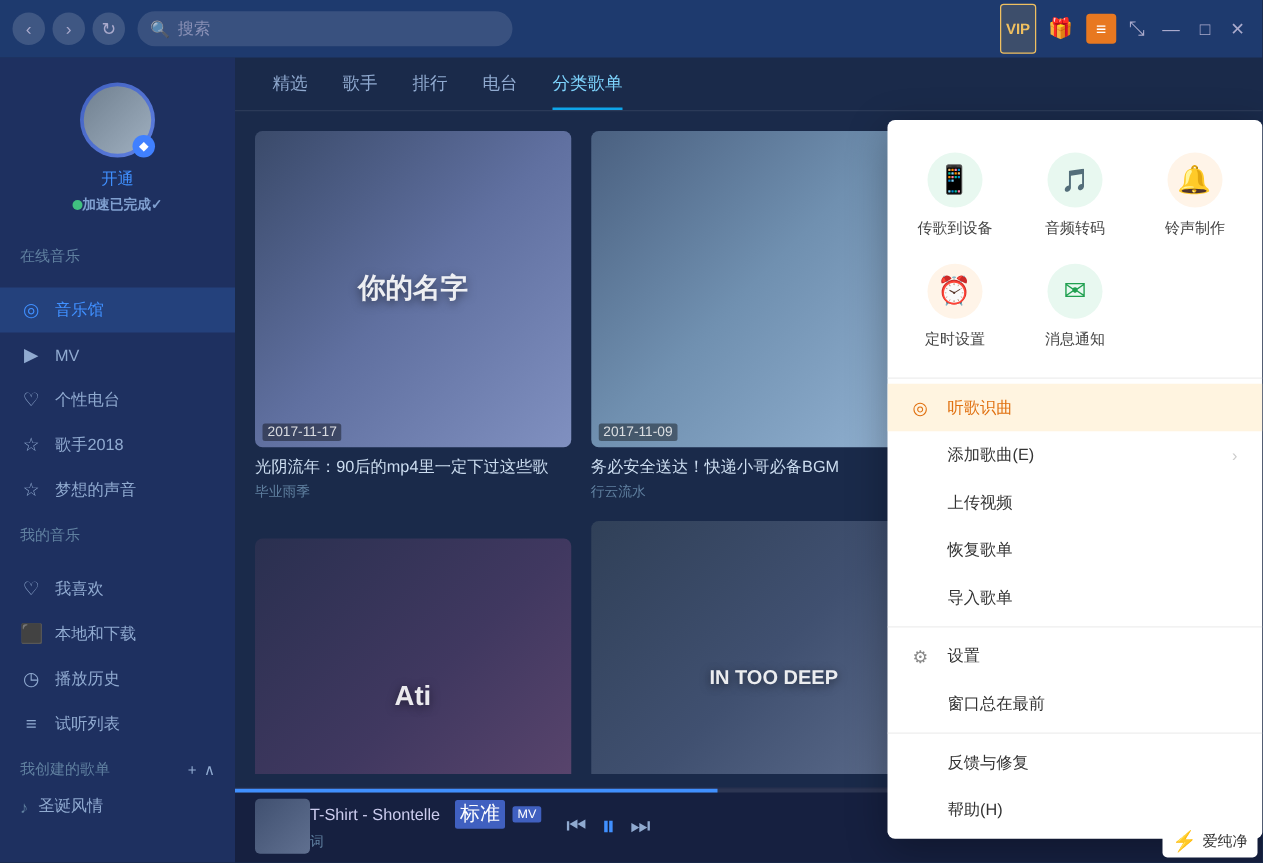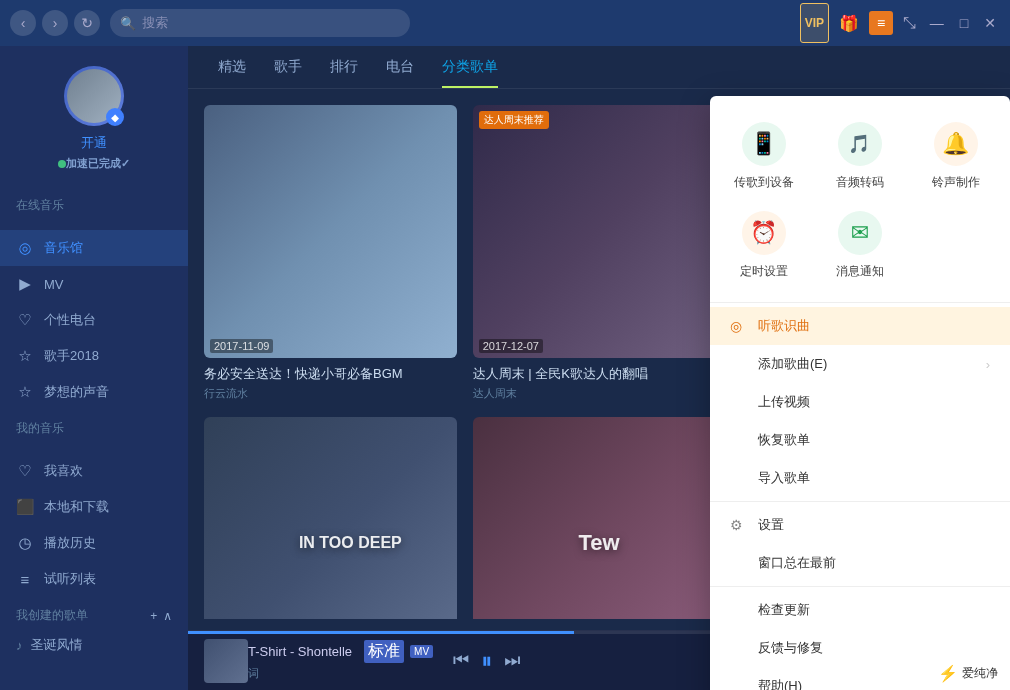--- a/index.html
+++ b/index.html
@@ -95,21 +95,21 @@
     
     .content-area { flex: 1; background: #1a2a4a; overflow: hidden; position: relative; }
     .tab-nav {
       display: flex; align-items: center; gap: 28px;
       padding: 12px 30px 0; border-bottom: 1px solid rgba(255,255,255,0.08);
     }
     .tab-item {
       color: #90aad0; font-size: 14px; cursor: pointer;
       padding-bottom: 10px; border-bottom: 2px solid transparent;
     }
-    .tab-item.active { color: #0ea5e9; border-bottom: 2px solid #bef264; }
+    .tab-item.active { color: #7dd3fc; border-bottom: 2px solid #0ea5e9; }
 
     .cards-grid {
       display: grid; grid-template-columns: repeat(3, 1fr); gap: 16px;
       padding: 16px; overflow-y: auto; height: 530px;
     }
     .card { cursor: pointer; }
     .card-thumb {
       width: 100%; aspect-ratio: 1; border-radius: 6px;
       overflow: hidden; position: relative; background: #2a3a5a;
     }
@@ -319,20 +319,30 @@
     <div class="tab-nav">
       <span class="tab-item">精选</span>
       <span class="tab-item">歌手</span>
       <span class="tab-item">排行</span>
       <span class="tab-item">电台</span>
       <span class="tab-item active">分类歌单</span>
     </div>
 
     <div class="cards-grid">
 
+      <div class="card">
+        <div class="card-thumb card-bg-1">
+          <div class="thumb-bg">
+            <div class="card-text-overlay">你的名字</div>
+          </div>
+          <div class="card-date">2017-11-17</div>
+        </div>
+        <div class="card-title">光阴流年：90后的mp4里一定下过这些歌</div>
+        <div class="card-sub">毕业雨季</div>
+      </div>
 
       <div class="card">
         <div class="card-thumb card-bg-2">
           <div class="thumb-bg">
             <div class="card-text-overlay"></div>
           </div>
           <div class="card-date">2017-11-09</div>
         </div>
         <div class="card-title">务必安全送达！快递小哥必备BGM</div>
         <div class="card-sub">行云流水</div>
@@ -458,24 +468,20 @@
           <span class="mi-icon">⚙</span>
           <span>设置</span>
         </div>
         <div class="menu-item">
           <span class="mi-icon"></span>
           <span>窗口总在最前</span>
         </div>
         <div class="menu-divider"></div>
         <div class="menu-item">
           <span class="mi-icon"></span>
-          <span>检查更新</span>
-        </div>
-        <div class="menu-item">
-          <span class="mi-icon"></span>
           <span>反馈与修复</span>
         </div>
         <div class="menu-item">
           <span class="mi-icon"></span>
           <span>帮助(H)</span>
         </div>
 
       </div>
     </div>
 

